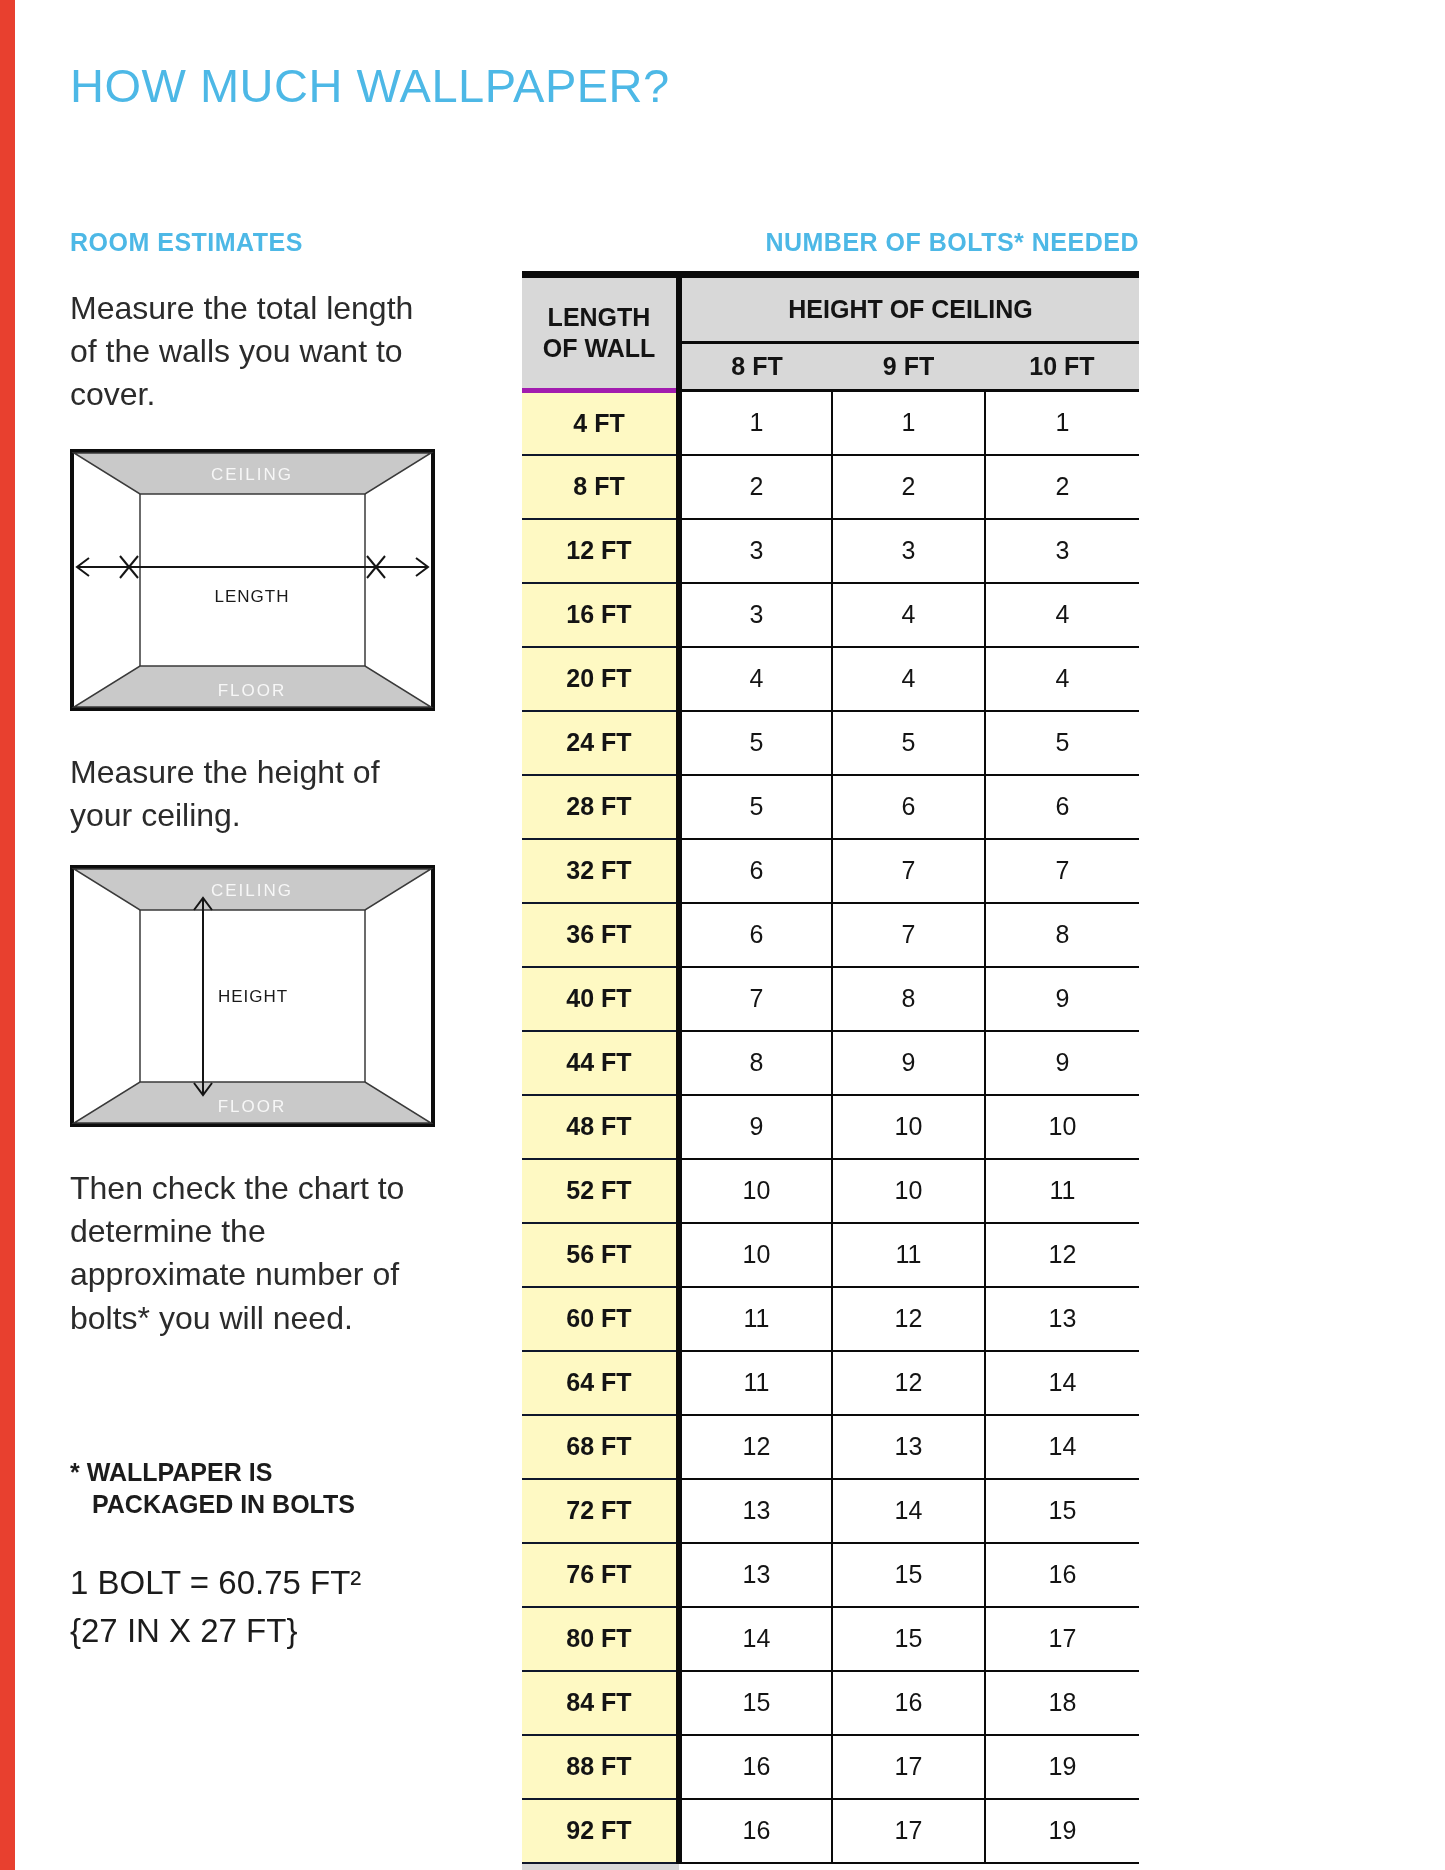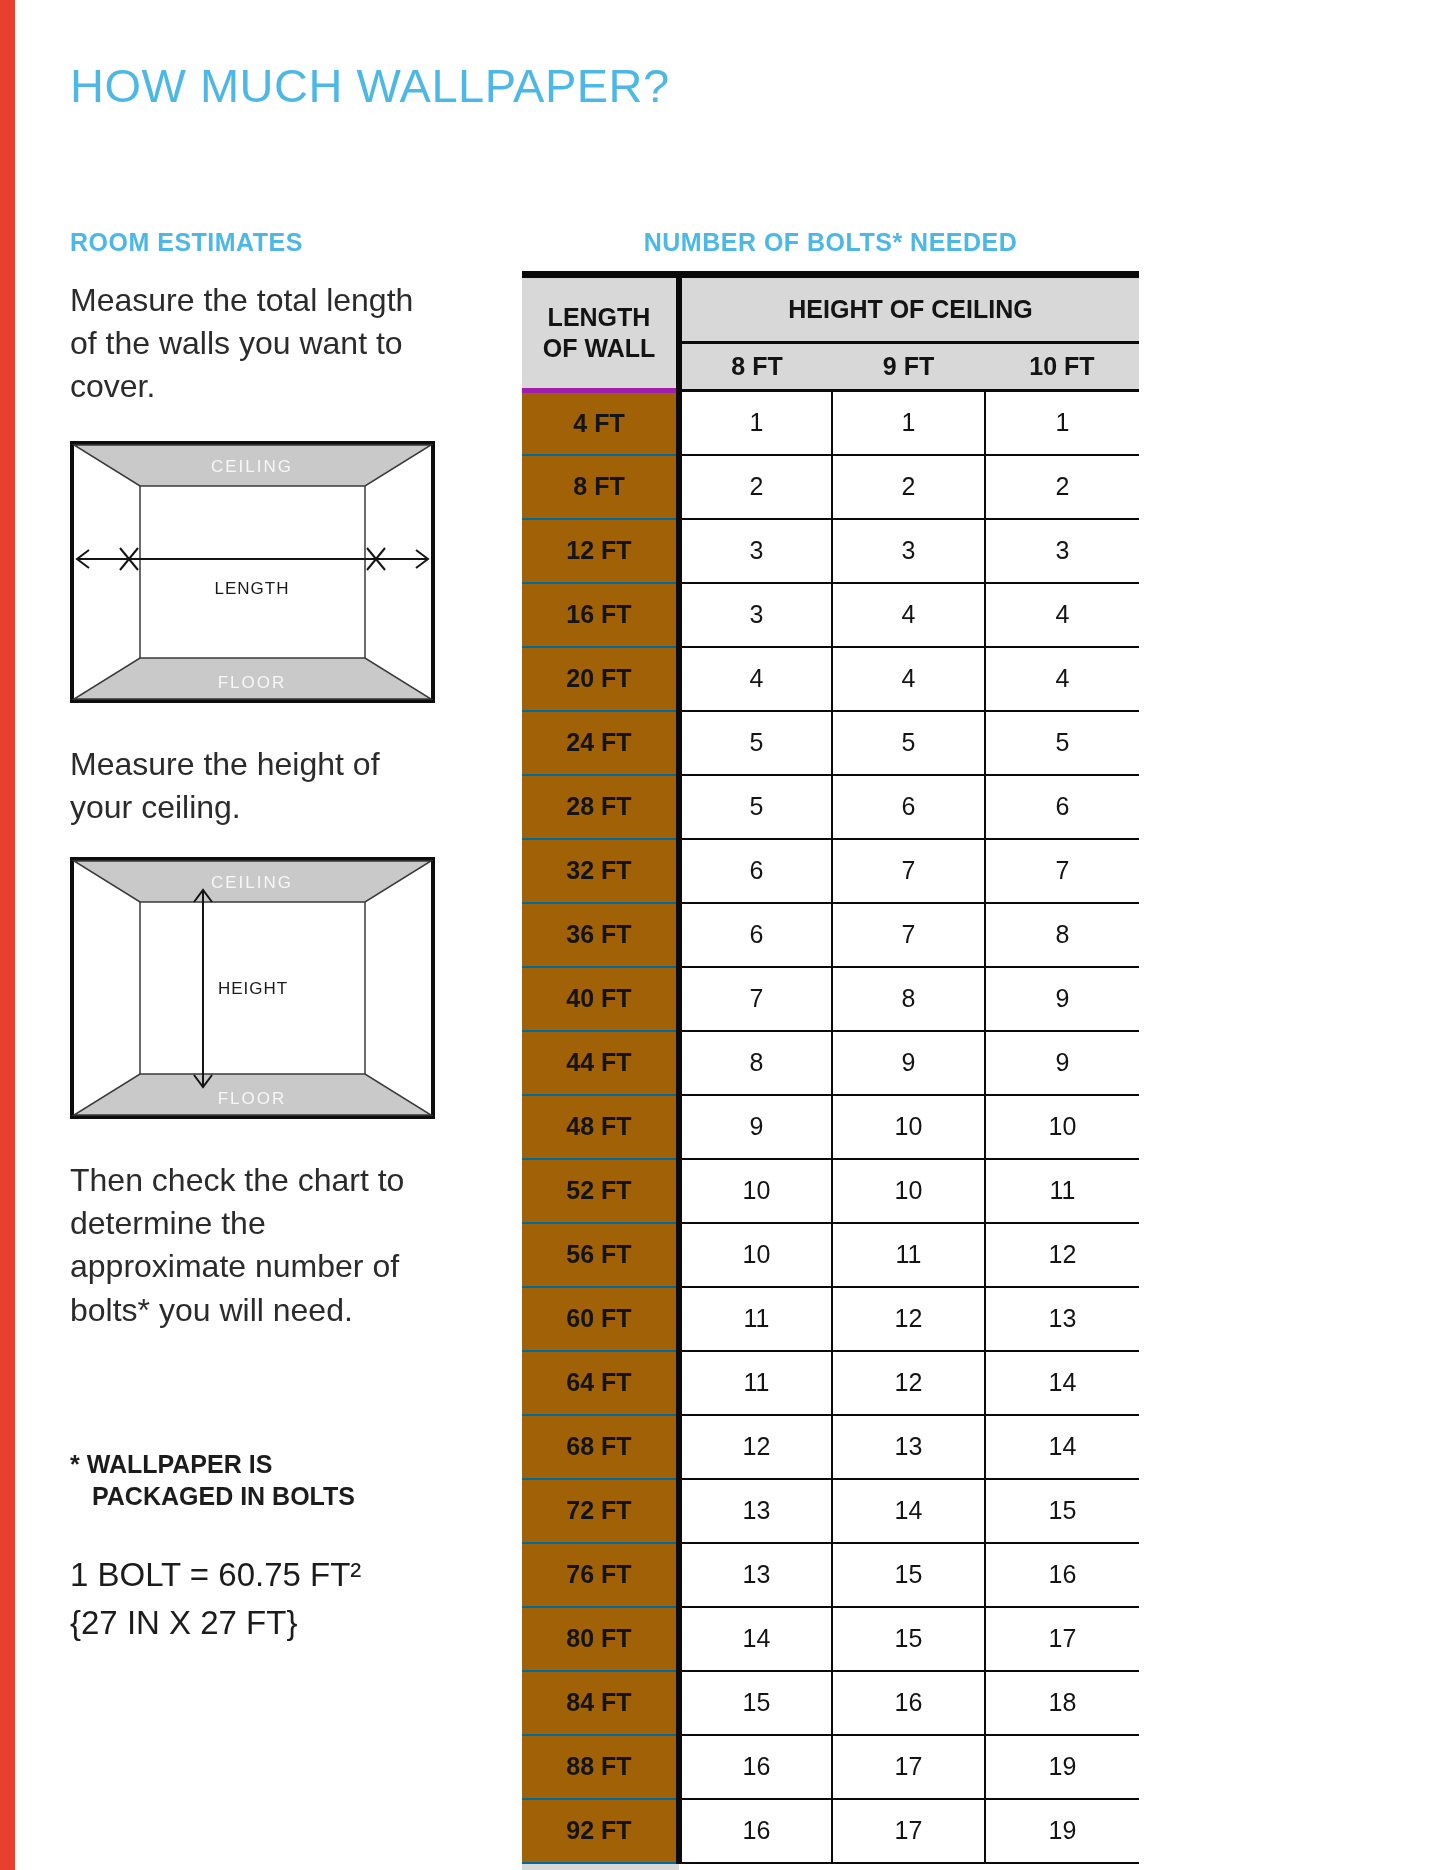--- a/index.html
+++ b/index.html
@@ -21,40 +21,40 @@
     font-size: 47px; font-weight: normal;
     color: #4db8e6; letter-spacing: 0.5px;
   }
   .section-heading {
     font-size: 25px; font-weight: bold;
     color: #4db8e6; letter-spacing: 0.5px;
   }
   .left-col {
     position: absolute; left: 70px; top: 228px; width: 372px;
   }
-  .left-col .section-heading { margin-bottom: 22px; }
+  .left-col .section-heading { margin-bottom: 30px; }
   .body-text {
     font-size: 32px; line-height: 1.35; color: #2b2b2b;
     max-width: 372px;
   }
   .p1 { margin-bottom: 32px; }
   .diagram { display: block; margin-bottom: 40px; }
   .p2 { margin-bottom: 28px; }
   .p3 { margin-bottom: 116px; }
   .footnote {
     font-size: 25px; font-weight: bold; color: #1c1c1c;
     line-height: 1.3; margin-bottom: 38px;
   }
   .footnote .indent { padding-left: 22px; }
   .bolt-info {
     font-size: 33px; font-weight: normal; color: #1c1c1c;
     line-height: 1.45;
   }
   .right-col { position: absolute; left: 522px; top: 228px; width: 617px; }
-  .right-col .section-heading { text-align: center; margin-bottom: 14px; }
+  .right-col .section-heading { text-align: right; margin-bottom: 14px; }
   table.bolts-table {
     border-collapse: collapse; table-layout: fixed;
     width: 617px; border-top: 7px solid #0a0a0a;
   }
   .bolts-table th, .bolts-table td {
     text-align: center; vertical-align: middle;
     font-size: 25px; color: #141414;
   }
   th.wall-header {
     background: #d8d8d8; border-right: 6px solid #0a0a0a;
@@ -63,22 +63,22 @@
   }
   th.group-header {
     background: #d8d8d8; border-bottom: 3px solid #0a0a0a;
     height: 68px; font-weight: bold;
   }
   th.sub {
     background: #d8d8d8; border-bottom: 3px solid #0a0a0a;
     height: 48px; font-weight: bold;
   }
   td.wall {
-    background: #a16207; border-right: 6px solid #0a0a0a;
-    border-bottom: 2px solid #0369a1;
+    background: #fef9c3; border-right: 6px solid #0a0a0a;
+    border-bottom: 2px solid #0f172a;
     font-weight: bold; height: 64px;
   }
   td.val { border-bottom: 2px solid #0a0a0a; background: #ffffff; }
   td.val + td.val { border-left: 2px solid #0a0a0a; }
   .table-stub { width: 157px; height: 26px; background: #d8d8d8; }
   .svg-label-light {
     fill: #f7f7f7; font-size: 17px; letter-spacing: 2px;
     font-family: "Liberation Sans", "DejaVu Sans", sans-serif;
   }
   .svg-label-dark {

